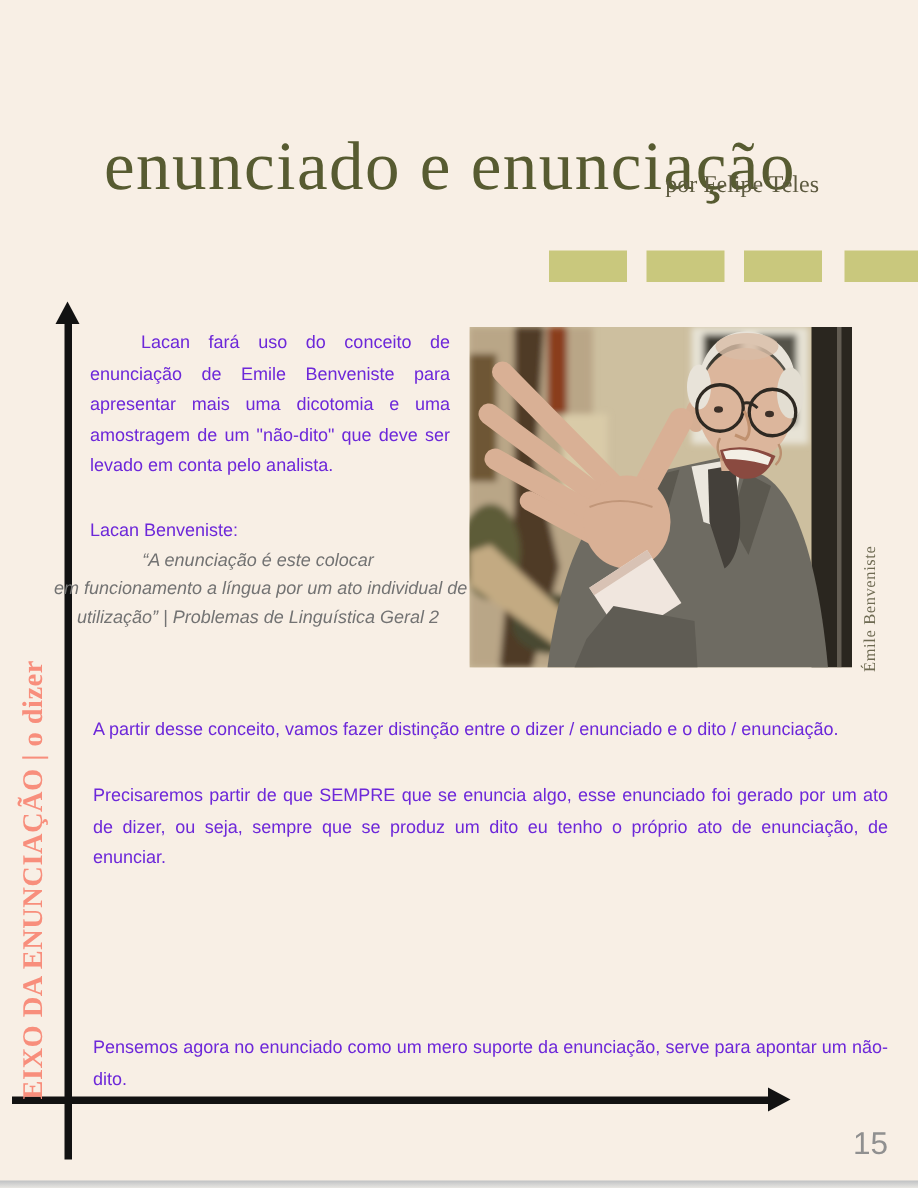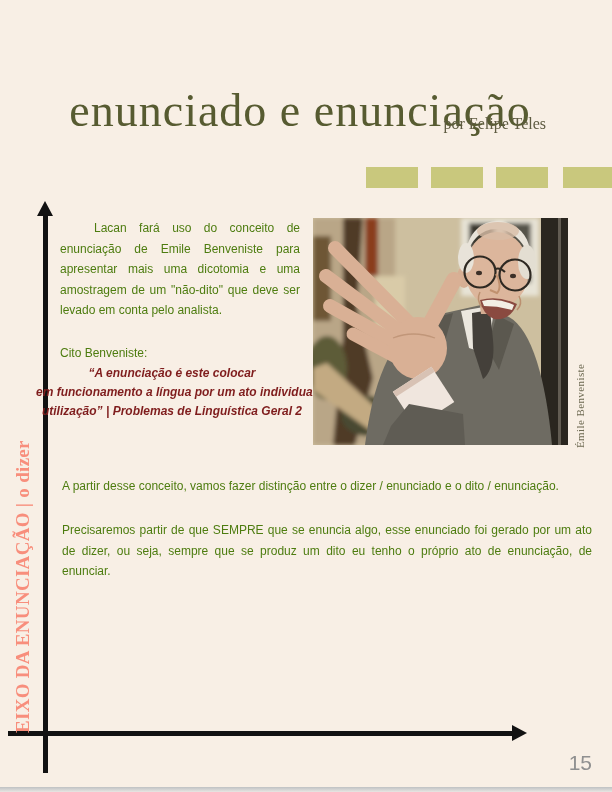--- a/index.html
+++ b/index.html
@@ -48,30 +48,30 @@
     font-weight: bold; font-size: 19px; color: #f88e7c;
     white-space: nowrap; letter-spacing: 0.3px;
   }
   .h-axis-label {
     position: absolute; left: 62px; top: 737px;
     font-family: "Liberation Serif", "DejaVu Serif", serif;
     font-weight: bold; font-size: 19px; color: #f88e7c;
     white-space: nowrap; letter-spacing: 0.3px;
   }
   
-  .bodytext { color: #4d7c0f; font-size: 12px; line-height: 20.5px; }
+  .bodytext { color: #6d28d9; font-size: 12px; line-height: 20.5px; }
   .col-para {
     position: absolute; left: 60px; top: 206px; width: 240px;
     text-align: justify; text-indent: 34px;
   }
   .cite-intro { position: absolute; left: 60px; top: 331px; }
   .quote {
     position: absolute; left: 36px; top: 364px; width: 272px;
-    text-align: center; font-style: italic; font-weight: bold;
-    color: #7f1d1d; font-size: 12px; line-height: 19px;
+    text-align: center; font-style: italic; font-weight: normal;
+    color: #737373; font-size: 12px; line-height: 19px;
   }
   .quote div { white-space: nowrap; }
   .para2 { position: absolute; left: 62px; top: 464px; width: 530px; }
   .para3 { position: absolute; left: 62px; top: 508px; width: 530px; text-align: justify; }
   .para4 { position: absolute; left: 62px; top: 592px; width: 530px; text-align: justify; }
   .para5 { position: absolute; left: 62px; top: 676px; width: 530px; text-align: justify; }
   
   .photo { position: absolute; left: 313px; top: 218px; width: 255px; height: 227px; }
   .photo svg { display: block; }
   .photo-caption {
@@ -104,21 +104,21 @@
   <div class="deco-block deco-3"></div>
   <div class="deco-block deco-4"></div>
 
   <div class="v-arrowhead"></div>
   <div class="v-line"></div>
   <div class="h-line"></div>
   <div class="h-arrowhead"></div>
   <div class="v-axis-label">EIXO DA ENUNCIAÇÃO | o dizer</div>
 
   <p class="bodytext col-para">Lacan fará uso do conceito de enunciação de Emile Benveniste para apresentar mais uma dicotomia e uma amostragem de um "não-dito" que deve ser levado em conta pelo analista.</p>
-  <p class="bodytext cite-intro">Cito Benveniste:</p>
+  <p class="bodytext cite-intro">Lacan Benveniste:</p>
   <div class="quote">
     <div>“A enunciação é este colocar</div>
     <div>em funcionamento a língua por um ato individual de</div>
     <div>utilização” | Problemas de Linguística Geral 2</div>
   </div>
 
   <figure class="photo" style="margin:0">
     <svg width="255" height="227" viewBox="0 0 255 227">
       <defs>
         <filter id="soft" x="-20%" y="-20%" width="140%" height="140%">
@@ -187,17 +187,18 @@
         <rect x="87" y="158" width="46" height="42" fill="#f0e6de"></rect>
         <rect x="87" y="158" width="46" height="6" fill="#d8c2b4"></rect>
       </g>
       <path d="M70,227 L152,227 L150,196 L96,186 L78,208 Z" fill="#5f5c54"></path>
     </svg>
   </figure>
   <div class="photo-caption">Émile Benveniste</div>
 
   <p class="bodytext para2">A partir desse conceito, vamos fazer distinção entre o dizer / enunciado e o dito / enunciação.</p>
   <p class="bodytext para3">Precisaremos partir de que SEMPRE que se enuncia algo, esse enunciado foi gerado por um ato de dizer, ou seja, sempre que se produz um dito eu tenho o próprio ato de enunciação, de enunciar.</p>
+  <p class="bodytext para5">Pensemos agora no enunciado como um mero suporte da enunciação, serve para apontar um não-dito.</p>
 
   <div class="page-number">15</div>
   <div class="bottom-strip"></div>
 
 </div>
 
 </body></html>

